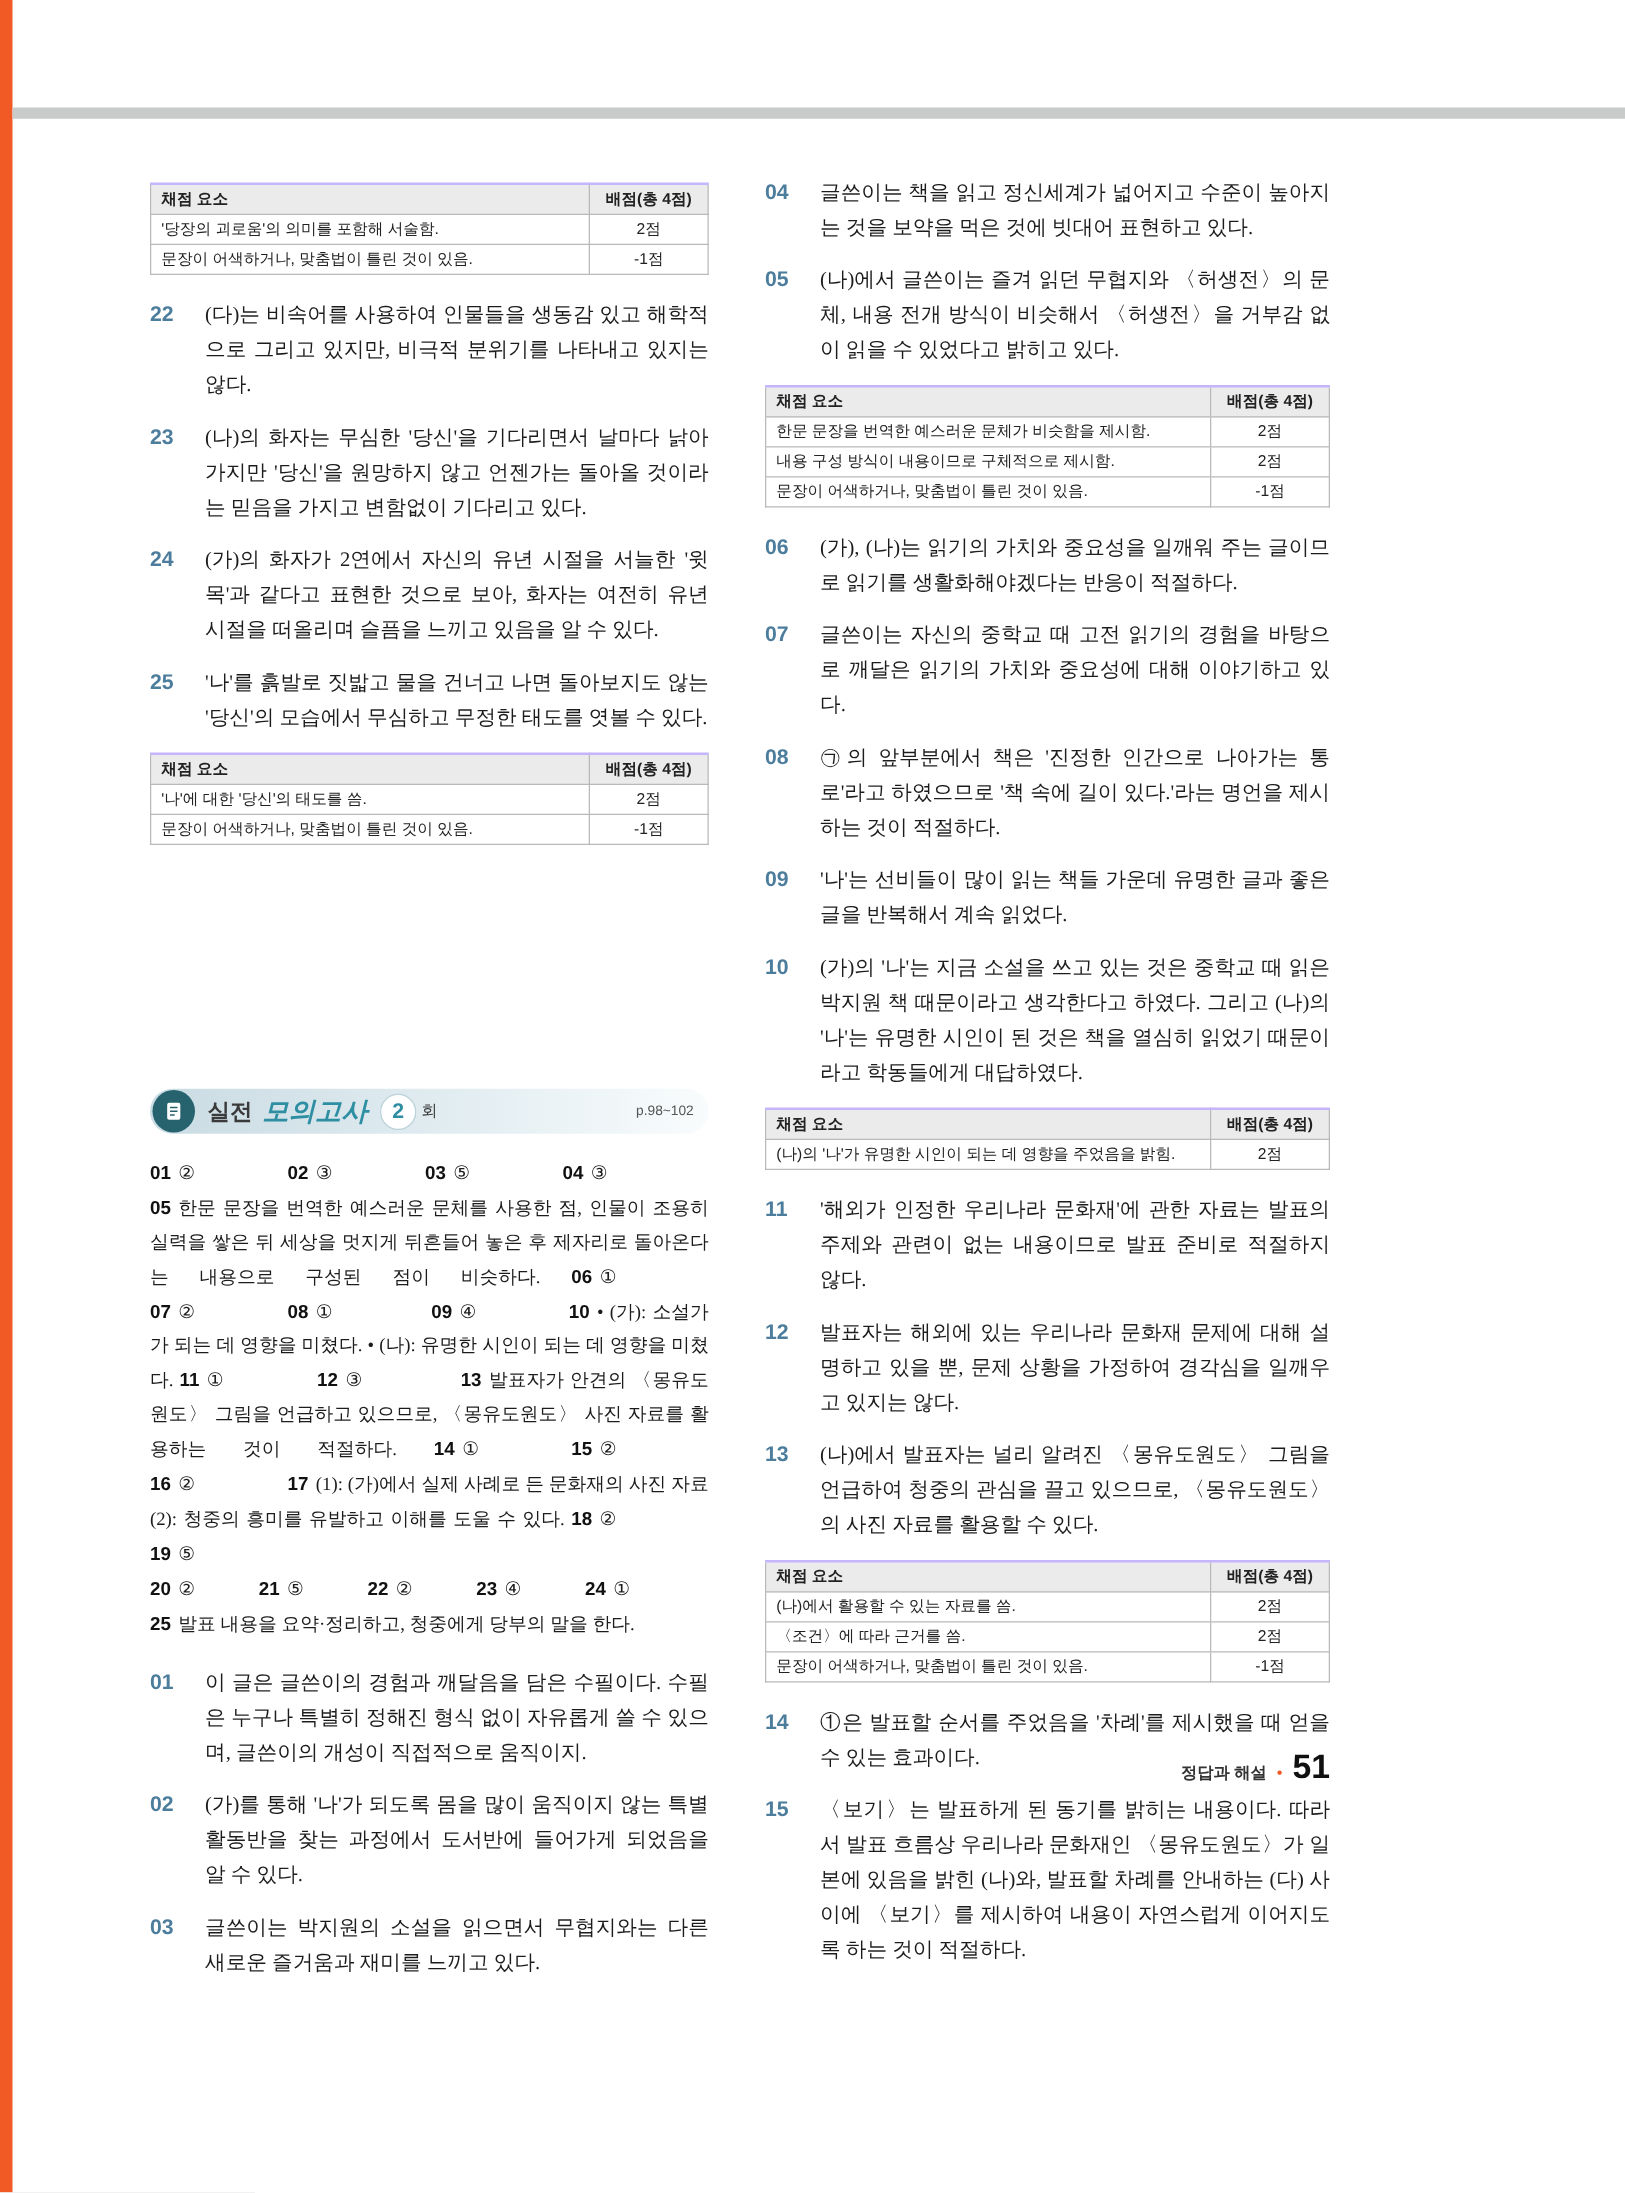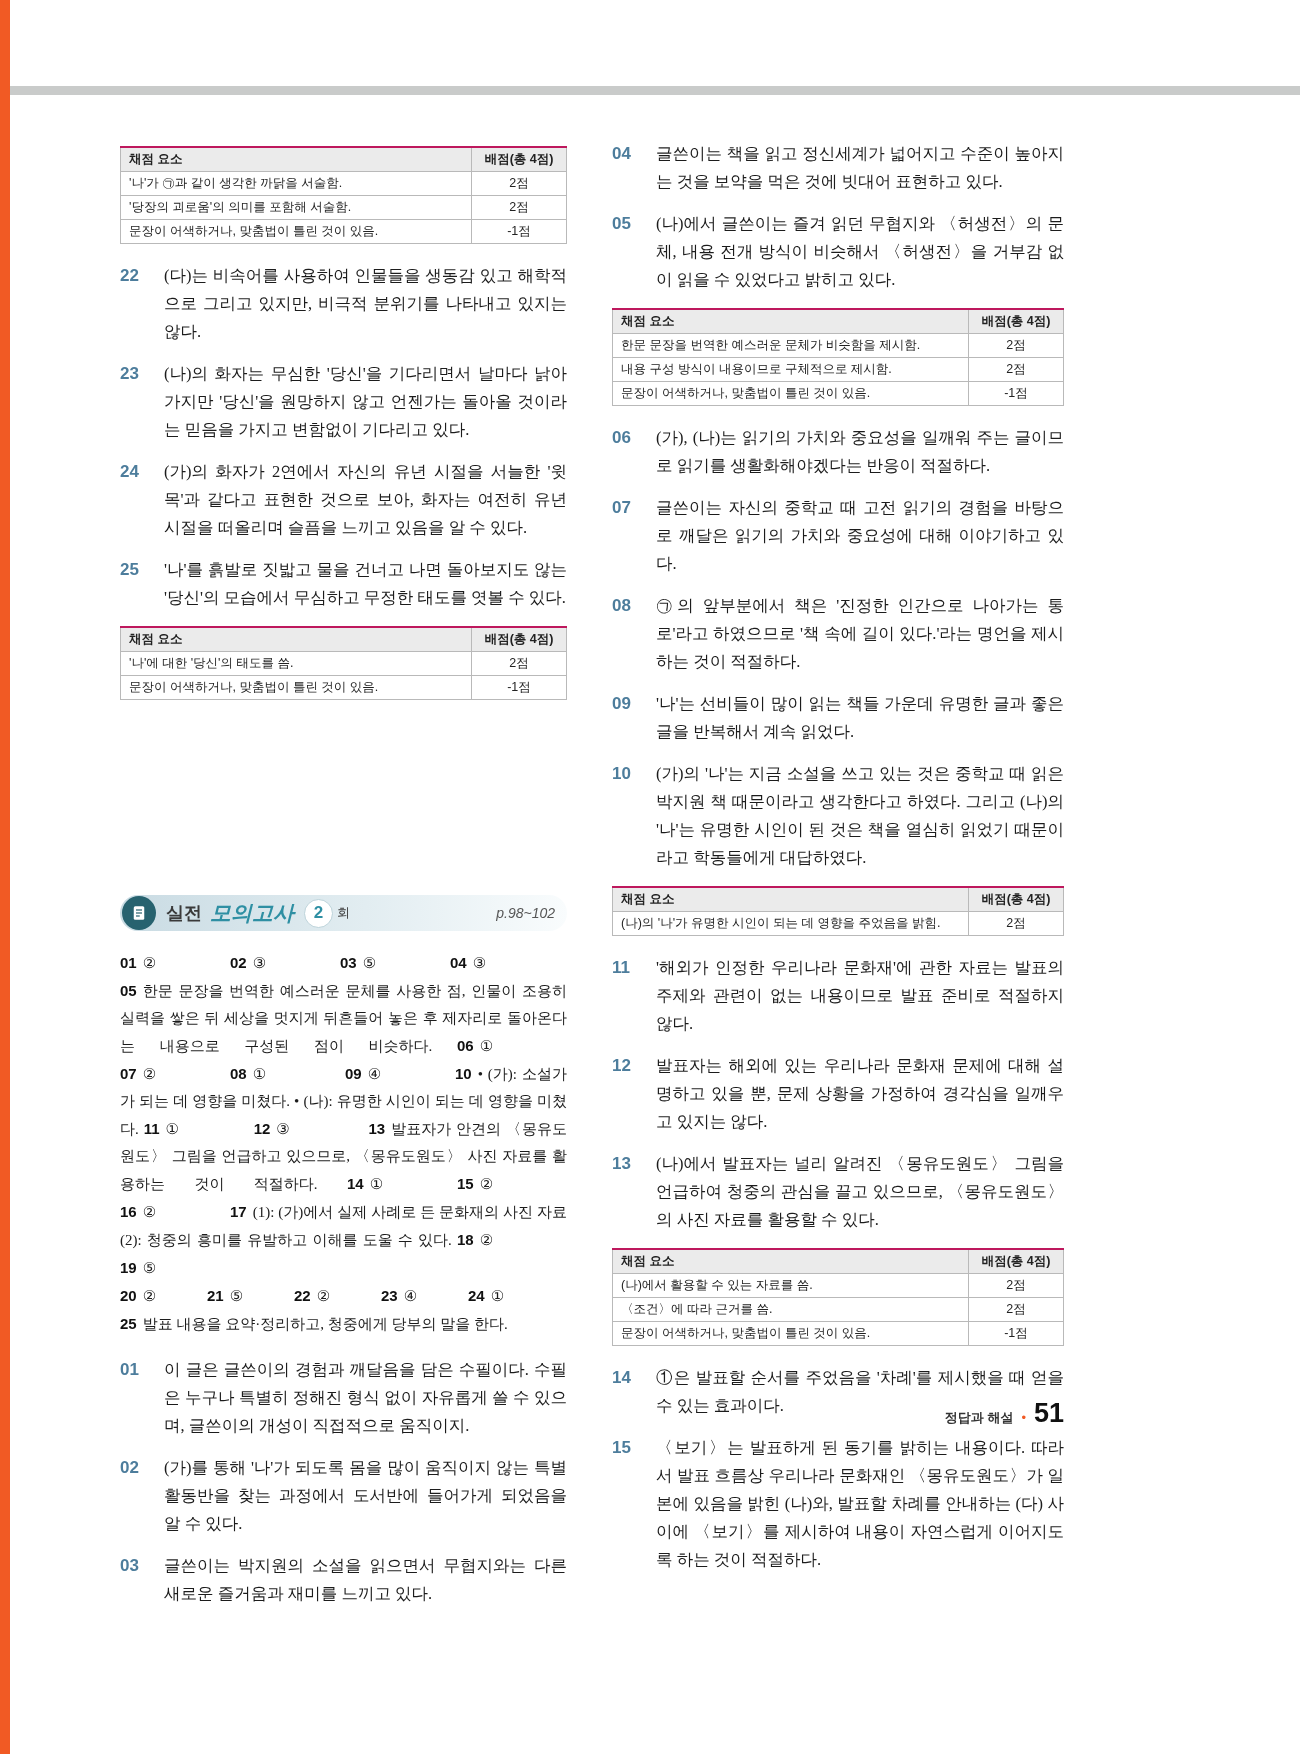--- a/index.html
+++ b/index.html
@@ -19,21 +19,21 @@
   .expl { display:flex; margin-bottom:14px; }
   .expl-num {
     flex:0 0 44px; font-family:"Liberation Sans", sans-serif; font-weight:bold;
     font-size:17px; color:#4d7d9c; line-height:28px;
   }
   .expl-text { flex:1; font-size:16.5px; line-height:28px; text-align:justify; }
 
   
   .score-table {
     width:100%; border-collapse:collapse; margin:4px 0 18px;
-    font-family:"Liberation Sans", sans-serif; border-top:2px solid #be185d;
+    font-family:"Liberation Sans", sans-serif; border-top:2px solid #c4b5fd;
   }
   .score-table th, .score-table td { border:1px solid #b9b9b9; font-size:12.5px; padding:3px 8px; color:#222; }
   .score-table th { background:#ebebeb; font-weight:bold; text-align:left; }
   .score-table .pts { width:78px; text-align:center; }
 
   
   .section-strip {
     display:flex; align-items:center; height:36px; margin:195px 0 18px;
     background:linear-gradient(90deg,#c9dbe3 0%, #e2edf1 55%, #f9fcfd 100%);
     border-radius:18px; padding:0 12px 0 2px;text-align:right;
@@ -43,21 +43,21 @@
     display:flex; align-items:center; justify-content:center; margin-right:10px; flex:0 0 34px;
   }
   .strip-prefix { font-family:"Liberation Sans",sans-serif; font-weight:bold; font-size:18px; color:#3a3a3a; margin-right:8px; }
   .strip-main { font-style:italic; font-weight:bold; font-size:21px; color:#2e8fa3; margin-right:10px; }
   .strip-round {
     width:27px; height:27px; border-radius:50%; background:#ffffff; border:1px solid #bcd3da;
     display:flex; align-items:center; justify-content:center;
     font-family:"Liberation Sans",sans-serif; font-weight:bold; font-size:17px; color:#2e8fa3; margin-right:4px;
   }
   .strip-suffix { font-family:"Liberation Sans",sans-serif; font-size:13px; color:#3a3a3a; }
-  .strip-pages { margin-left:auto; font-family:"Liberation Sans",sans-serif; font-size:14px; color:#555;font-style:italic; }
+  .strip-pages { margin-left:auto; font-family:"Liberation Sans",sans-serif; font-size:11px; color:#555; }
 
   
   .answer-key { font-size:15px; line-height:27px; margin-bottom:18px; text-align:justify; }
   .ak-num { font-family:"Liberation Sans",sans-serif; font-weight:bold; color:#111; margin-right:6px; }
   .ak-slot  { display:inline-block; width:110px; }
   .ak-slot5 { display:inline-block; width:87px; }
 
   
   .footer { position:absolute; top:1398px; right:236px; display:flex; align-items:baseline; gap:8px; font-family:"Liberation Sans",sans-serif; }
   .footer-label { font-size:13px; color:#333; font-weight:bold; }
@@ -74,24 +74,20 @@
   <div class="col col-left">
 
     <table class="score-table">
       <thead>
           <tr>
         <th>채점 요소</th>
         <th class="pts">배점(총 4점)</th>
       </tr>
         </thead>
       <tbody>
-        <tr>
-          <td>'나'가 ㉠과 같이 생각한 까닭을 서술함.</td>
-          <td class="pts">2점</td>
-        </tr>
         <tr>
           <td>'당장의 괴로움'의 의미를 포함해 서술함.</td>
           <td class="pts">2점</td>
         </tr>
         <tr>
           <td>문장이 어색하거나, 맞춤법이 틀린 것이 있음.</td>
           <td class="pts">-1점</td>
         </tr>
       </tbody>
     </table>

